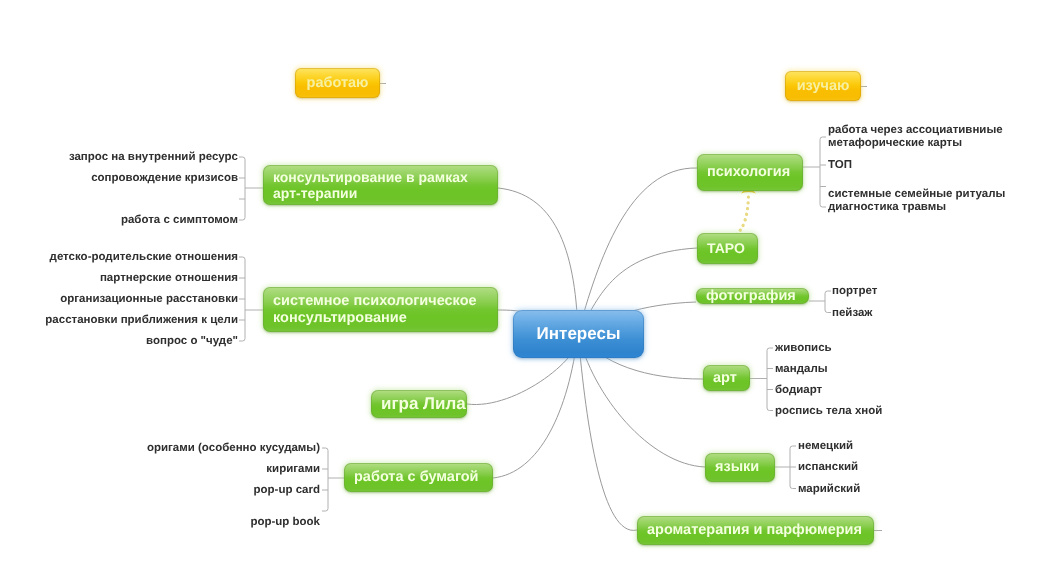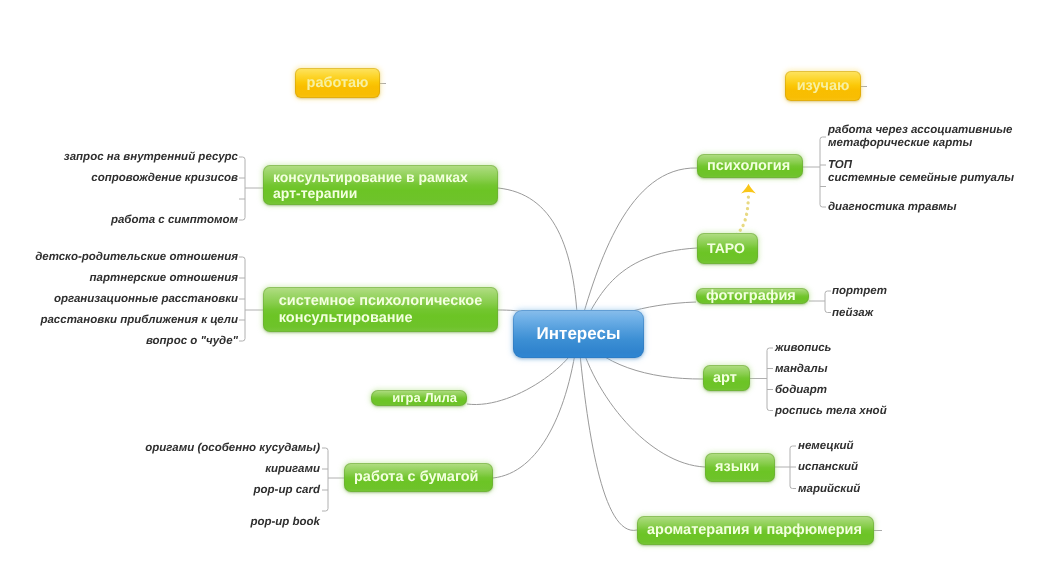--- a/index.html
+++ b/index.html
@@ -13,21 +13,21 @@
   .gnode{background:linear-gradient(180deg,#b4de86 0%,#9ed66b 16%,#87cd4b 36%,#73c630 50%,#6cc425 64%,#6ec32a 88%,#78c63a 100%);
          box-shadow:0 1px 2px rgba(70,110,35,.34),0 0 4px 2px rgba(176,224,128,.35),
                     inset 0 0 0 1px rgba(105,165,55,.5);padding:0 10px;}
   .ynode{background:linear-gradient(180deg,#fde464 0%,#fdd62e 26%,#fbc808 48%,#f9be00 62%,#f8bd03 88%,#f9c313 100%);
          color:#f7f0a2;padding:0 12px;box-shadow:0 1px 2px rgba(150,115,10,.3),0 0 4px 2px rgba(253,226,120,.4),
                     inset 0 0 0 1px rgba(198,150,15,.45);border-radius:6px;}
   .bnode{background:linear-gradient(180deg,#89bdeb 0%,#6fb0e7 18%,#529ddc 42%,#3c8fd4 62%,#2f83ce 88%,#2e86d3 100%);
          color:#fff;box-shadow:0 1px 3px rgba(35,85,135,.34),0 0 5px 2px rgba(150,200,240,.42),
                     inset 0 0 0 1px rgba(45,115,180,.42);border-radius:9px;}
   .leaf{position:absolute;color:#2f2f2f;font-weight:bold;white-space:pre;
-        transform:translateZ(0);font-style:italic;}
+        transform:translateZ(0);}
 </style>
 </head>
 <body>
 
 <div id="stage">
 
   <svg class="wires" viewBox="0 0 1048 583">
     <g fill="none" stroke="#9a9a9a" stroke-width="1">
     <path d="M 578 333 C 575.3 245.6 553.1 193.8 498 188"></path>
     <path d="M 578 333 C 545 312 520 310 498 310"></path>
@@ -58,25 +58,25 @@
       <path d="M 736.6 234.6 C 742.6 228.6 747.8 219.4 748.4 196.2" fill="none" stroke="#e8d982" stroke-width="3.3" stroke-linecap="round" stroke-dasharray="0.1 5.65"></path>
       <path d="M 748.5 183.8 Q 750.4 188 755.9 193.4 Q 748.5 190.8 741.1 193.4 Q 746.6 188 748.5 183.8 Z" fill="#f9c618"></path>
     </g>
   </svg>
 
   <div class="node bnode" style="left:513px;top:310px;width:131px;height:48px;font-size:17px;justify-content:center;"><span>Интересы</span></div>
   <div class="node ynode" style="left:295px;top:68px;width:85px;height:30px;font-size:14.5px;justify-content:center"><span>работаю</span></div>
   <div class="node ynode" style="left:785px;top:71px;width:76px;height:30px;font-size:14.5px;justify-content:center"><span>изучаю</span></div>
   <div class="node gnode" style="left:263px;top:165px;width:235px;height:40px;font-size:14px;justify-content:flex-start"><span>консультирование в рамках
 арт-терапии</span></div>
-  <div class="node gnode" style="left:263px;top:287px;width:235px;height:45px;font-size:14.5px;justify-content:center"><span>системное психологическое
+  <div class="node gnode" style="left:263px;top:287px;width:235px;height:45px;font-size:14.5px;justify-content:flex-start"><span>системное психологическое
 консультирование</span></div>
-  <div class="node gnode" style="left:371px;top:390px;width:96px;height:16px;font-size:13px;justify-content:flex-end"><span>игра Лила</span></div>
+  <div class="node gnode" style="left:371px;top:390px;width:96px;height:28px;font-size:17px;justify-content:flex-start"><span>игра Лила</span></div>
   <div class="node gnode" style="left:344px;top:463px;width:149px;height:29px;font-size:14.5px;justify-content:flex-start"><span>работа с бумагой</span></div>
-  <div class="node gnode" style="left:697px;top:154px;width:106px;height:24px;font-size:14.5px;justify-content:flex-start"><span>психология</span></div>
+  <div class="node gnode" style="left:697px;top:154px;width:106px;height:37px;font-size:14.5px;justify-content:flex-start"><span>психология</span></div>
   <div class="node gnode" style="left:697px;top:233px;width:61px;height:31px;font-size:14px;justify-content:flex-start"><span>ТАРО</span></div>
   <div class="node gnode" style="left:696px;top:288px;width:113px;height:16px;font-size:14.5px;justify-content:flex-start"><span>фотография</span></div>
   <div class="node gnode" style="left:703px;top:365px;width:47px;height:26px;font-size:14.5px;justify-content:flex-start"><span>арт</span></div>
   <div class="node gnode" style="left:705px;top:453px;width:70px;height:29px;font-size:14.5px;justify-content:flex-start"><span>языки</span></div>
   <div class="node gnode" style="left:637px;top:516px;width:237px;height:29px;font-size:14.5px;justify-content:flex-start"><span>ароматерапия и парфюмерия</span></div>
 
   <div class="leaf" style="right:810px;top:150.0px;text-align:right;font-size:11.5px;line-height:14px;margin-left:36px;">запрос на внутренний ресурс</div>
   <div class="leaf" style="right:810px;top:171.0px;text-align:right;font-size:11.5px;line-height:14px;">сопровождение кризисов</div>
   <div class="leaf" style="right:810px;top:213.0px;text-align:right;font-size:11.5px;line-height:14px;">работа с симптомом</div>
 
@@ -87,21 +87,21 @@
   <div class="leaf" style="right:810px;top:334.0px;text-align:right;font-size:11.5px;line-height:14px;">вопрос о "чуде"</div>
 
   <div class="leaf" style="right:728px;top:441.0px;text-align:right;font-size:11.5px;line-height:14px;">оригами (особенно кусудамы)</div>
   <div class="leaf" style="right:728px;top:462.0px;text-align:right;font-size:11.5px;line-height:14px;">киригами</div>
   <div class="leaf" style="right:728px;top:483.0px;text-align:right;font-size:11.5px;line-height:14px;">pop-up card</div>
   <div class="leaf" style="right:728px;top:504.0px;text-align:right;font-size:11.5px;line-height:14px;margin-top:11px;">pop-up book</div>
 
   <div class="leaf" style="left:828px;top:124.0px;text-align:left;font-size:11.5px;line-height:13px;">работа через ассоциативниые
 метафорические карты</div>
   <div class="leaf" style="left:828px;top:158.0px;text-align:left;font-size:11.5px;line-height:14px;">ТОП</div>
-  <div class="leaf" style="left:828px;top:171px;text-align:right;font-size:11.5px;line-height:14px;">системные семейные ритуалы</div>
+  <div class="leaf" style="left:828px;top:187px;text-align:right;font-size:11.5px;line-height:14px;">системные семейные ритуалы</div>
   <div class="leaf" style="left:828px;top:200.0px;text-align:left;font-size:11.5px;line-height:14px;">диагностика травмы</div>
 
   <div class="leaf" style="left:832px;top:284.0px;text-align:left;font-size:11.5px;line-height:14px;">портрет</div>
   <div class="leaf" style="left:832px;top:305.5px;text-align:left;font-size:11.5px;line-height:14px;">пейзаж</div>
 
   <div class="leaf" style="left:775px;top:341.0px;text-align:left;font-size:11.5px;line-height:14px;">живопись</div>
   <div class="leaf" style="left:775px;top:361.5px;text-align:left;font-size:11.5px;line-height:14px;">мандалы</div>
   <div class="leaf" style="left:775px;top:382.5px;text-align:left;font-size:11.5px;line-height:14px;">бодиарт</div>
   <div class="leaf" style="left:775px;top:403.5px;text-align:left;font-size:11.5px;line-height:14px;">роспись тела хной</div>
 

